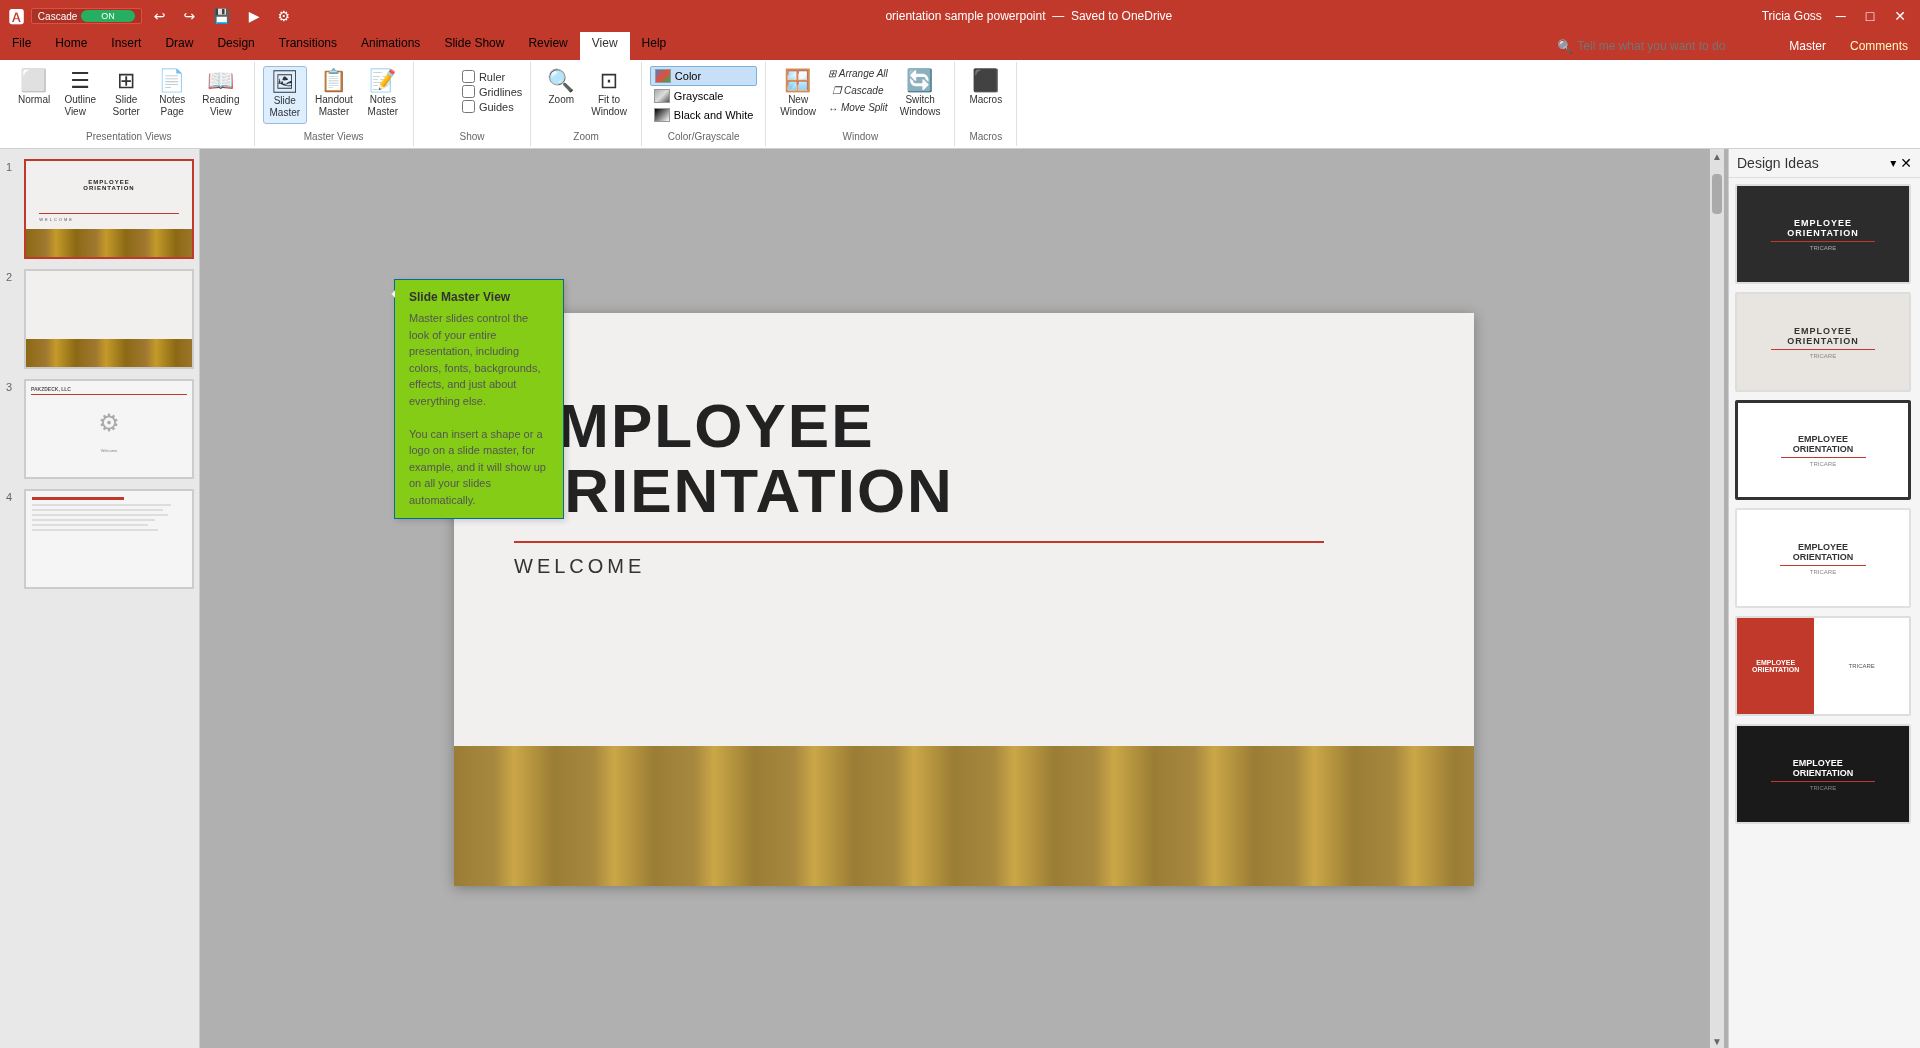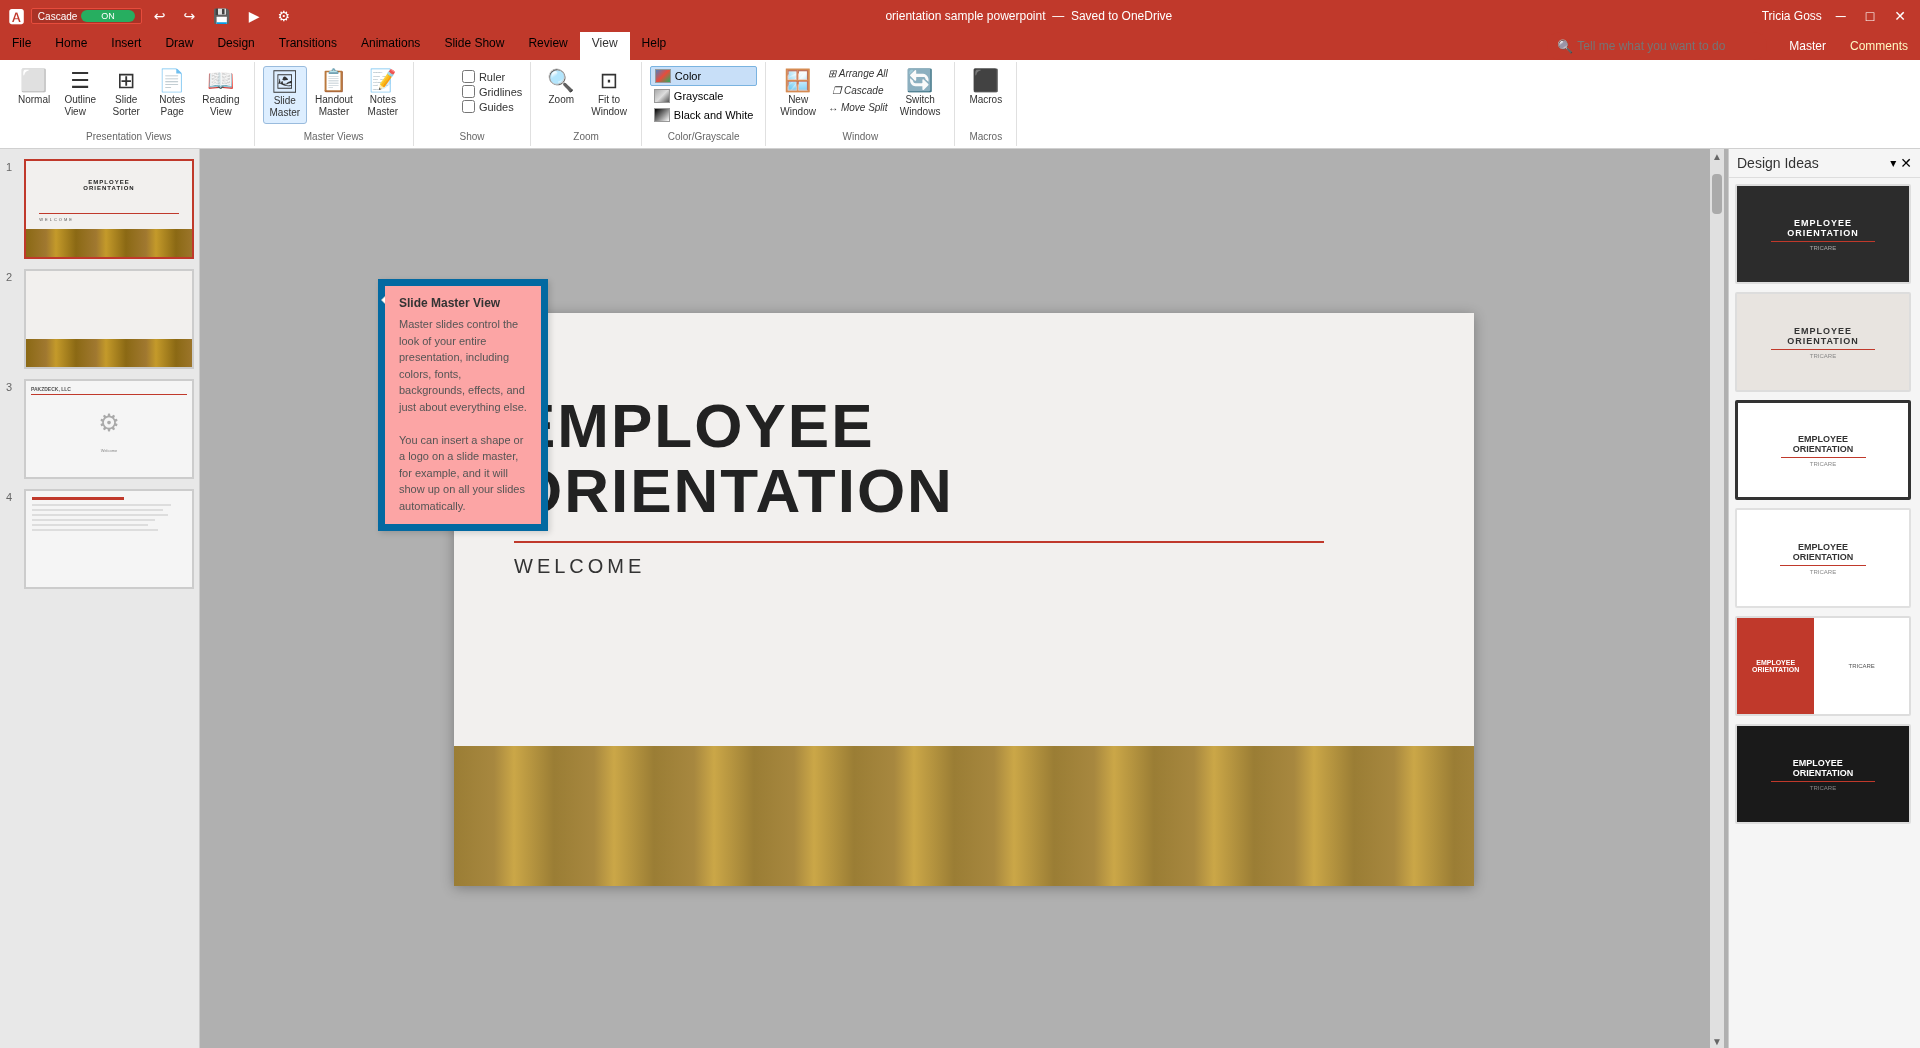--- a/index.html
+++ b/index.html
@@ -105,21 +105,21 @@
     .di5-left { width: 45%; background: #c0392b; display: flex; align-items: center; justify-content: center; }
     .di5-left-text { font-size: 7px; font-weight: bold; color: white; text-align: center; padding: 4px; }
     .di5-right { flex: 1; display: flex; align-items: center; justify-content: center; }
     .di5-right-text { font-size: 6px; color: #555; }
 
     .di6 { background: #1a1a1a; display: flex; flex-direction: column; align-items: center; justify-content: center; }
     .di6-title { font-size: 9px; font-weight: bold; color: white; }
     .di6-line { width: 60%; height: 1px; background: #c0392b; margin: 3px 0; }
 
     
-    #tooltip { position: absolute; left: 178px; top: 130px; background: #fca5a5; border: 7px solid #0369a1; padding: 10px 14px; width: 170px; box-shadow: 2px 2px 6px rgba(0,0,0,0.15); z-index: 100; }
+    #tooltip { position: absolute; left: 194px; top: 130px; background: #84cc16; border: 1px solid #0369a1; padding: 10px 14px; width: 170px; box-shadow: 2px 2px 6px rgba(0,0,0,0.15); z-index: 100; }
     #tooltip-title { font-size: 12px; font-weight: bold; color: #333; margin-bottom: 6px; }
     #tooltip-body { font-size: 11px; color: #555; line-height: 1.5; }
 
     
     #tooltip::before {
       content: '';
       position: absolute;
       top: 10px;
       left: -8px;
       border: 4px solid transparent;

